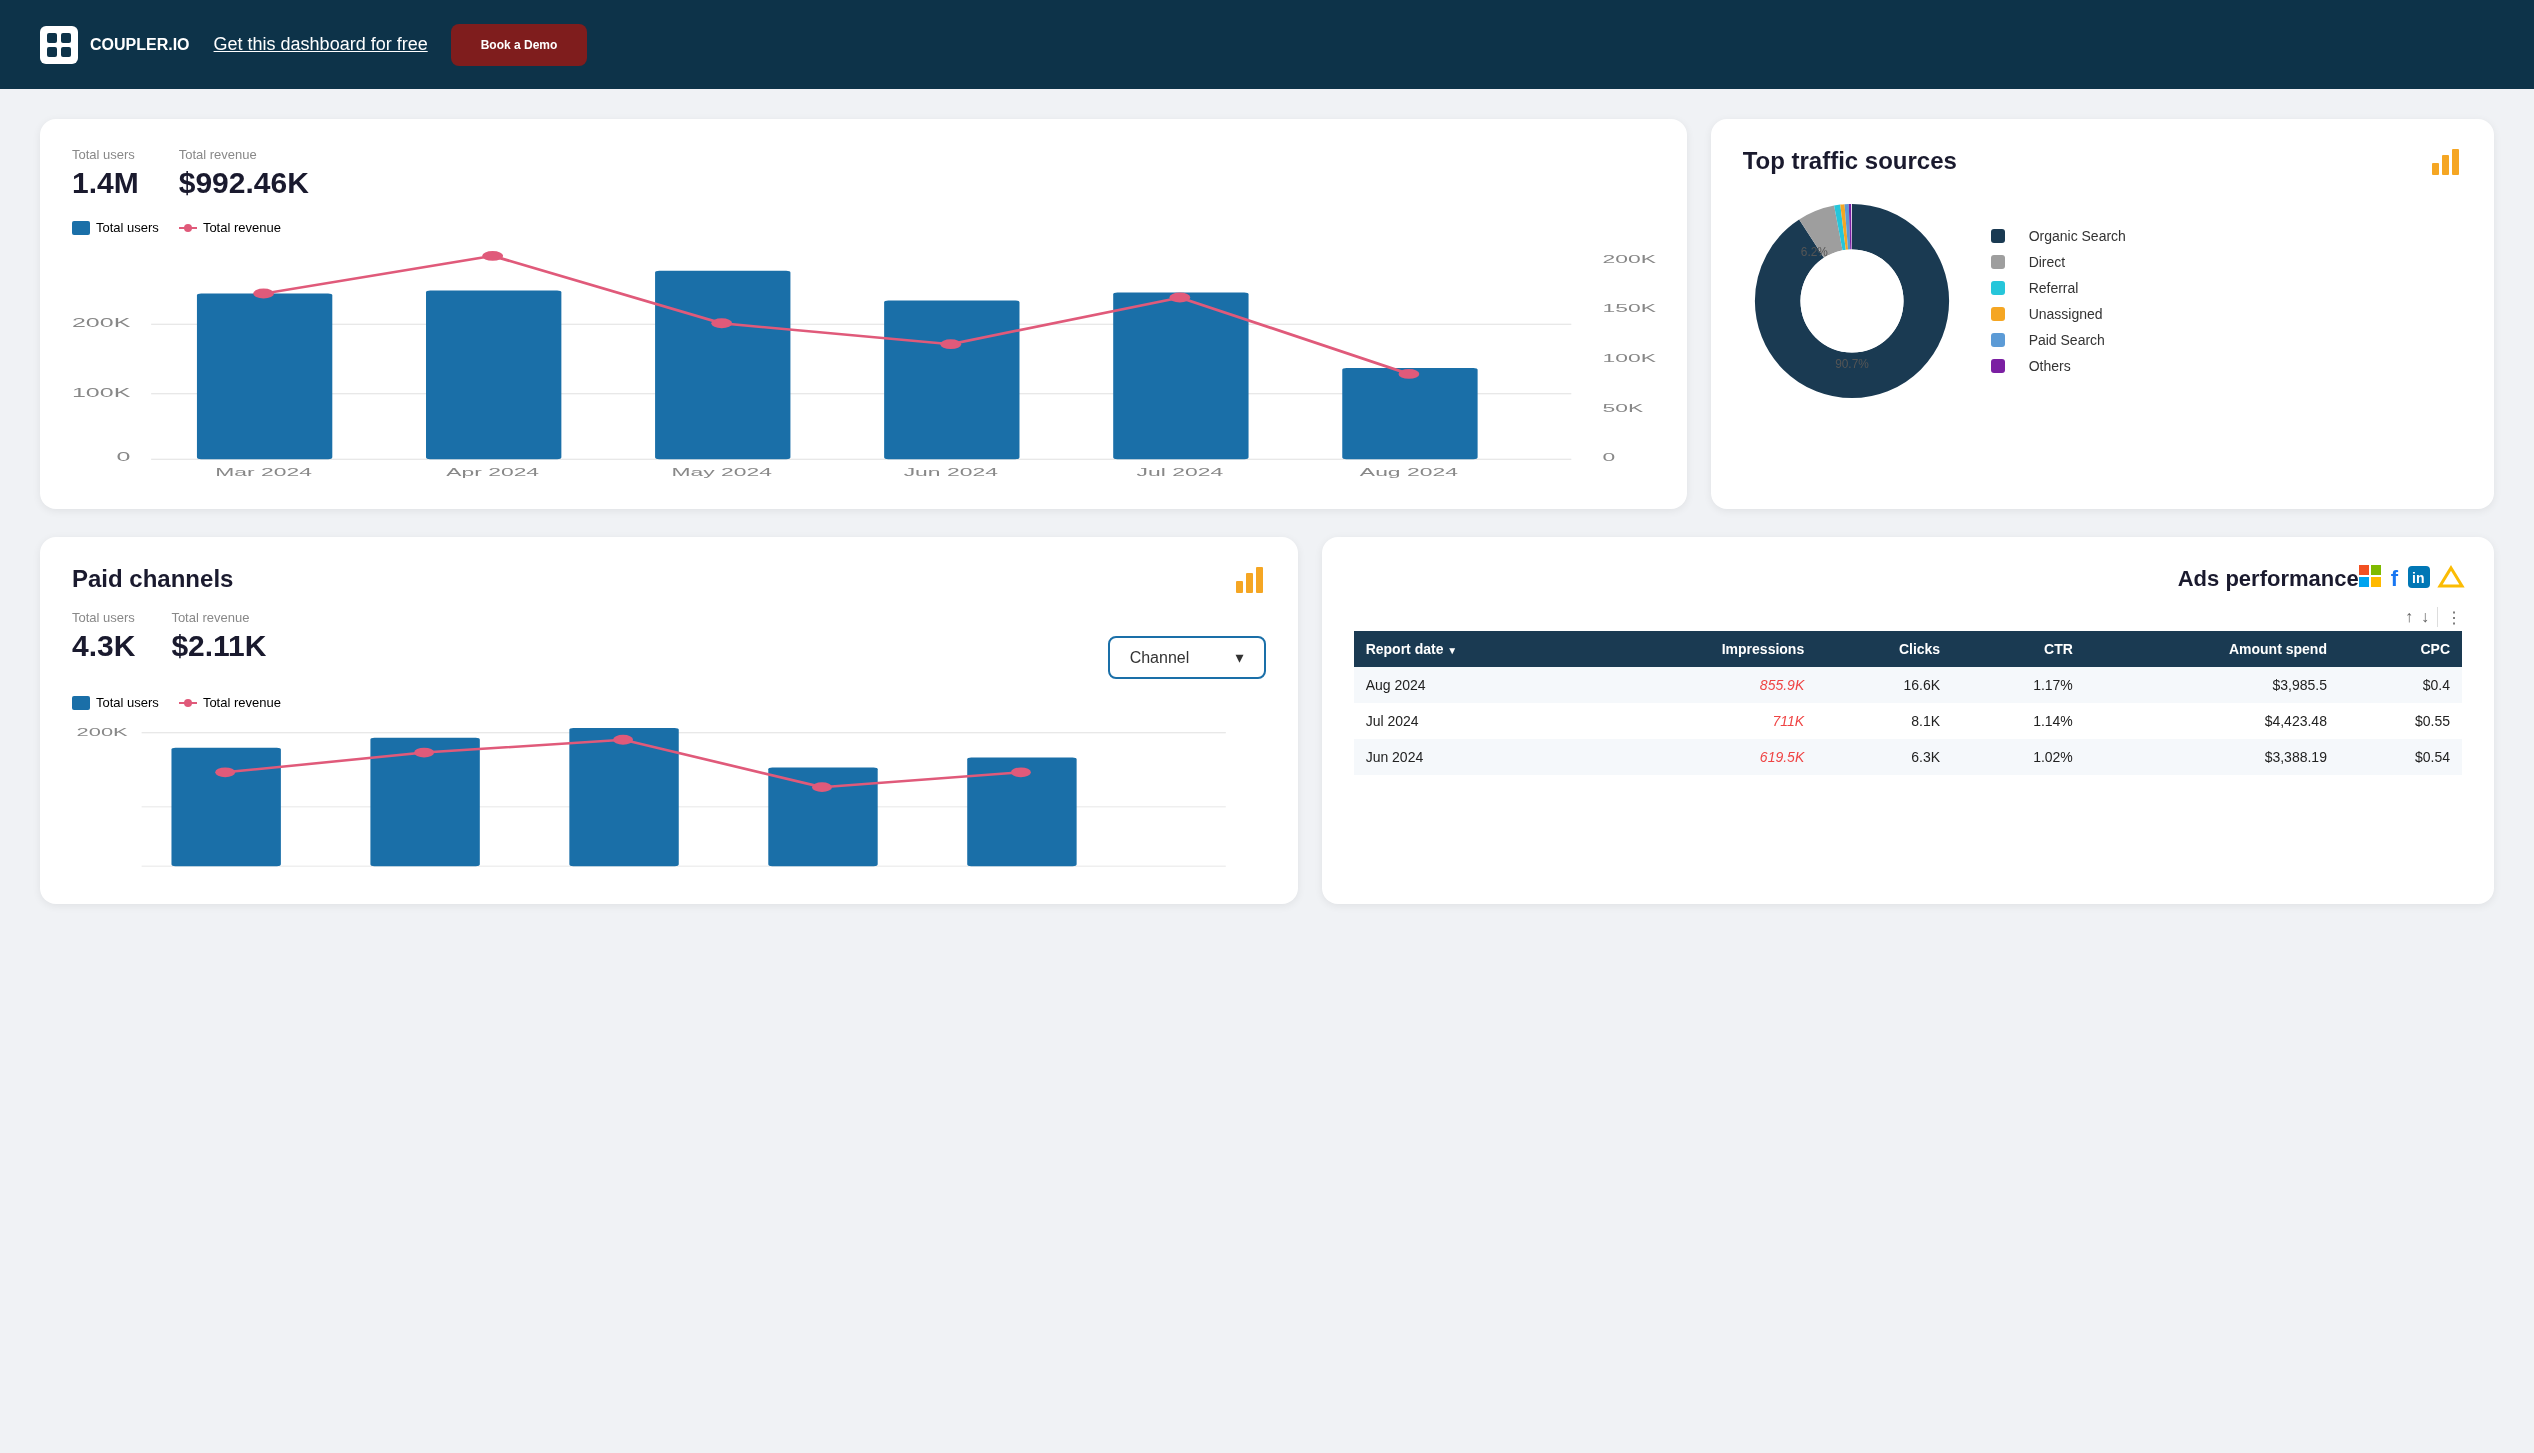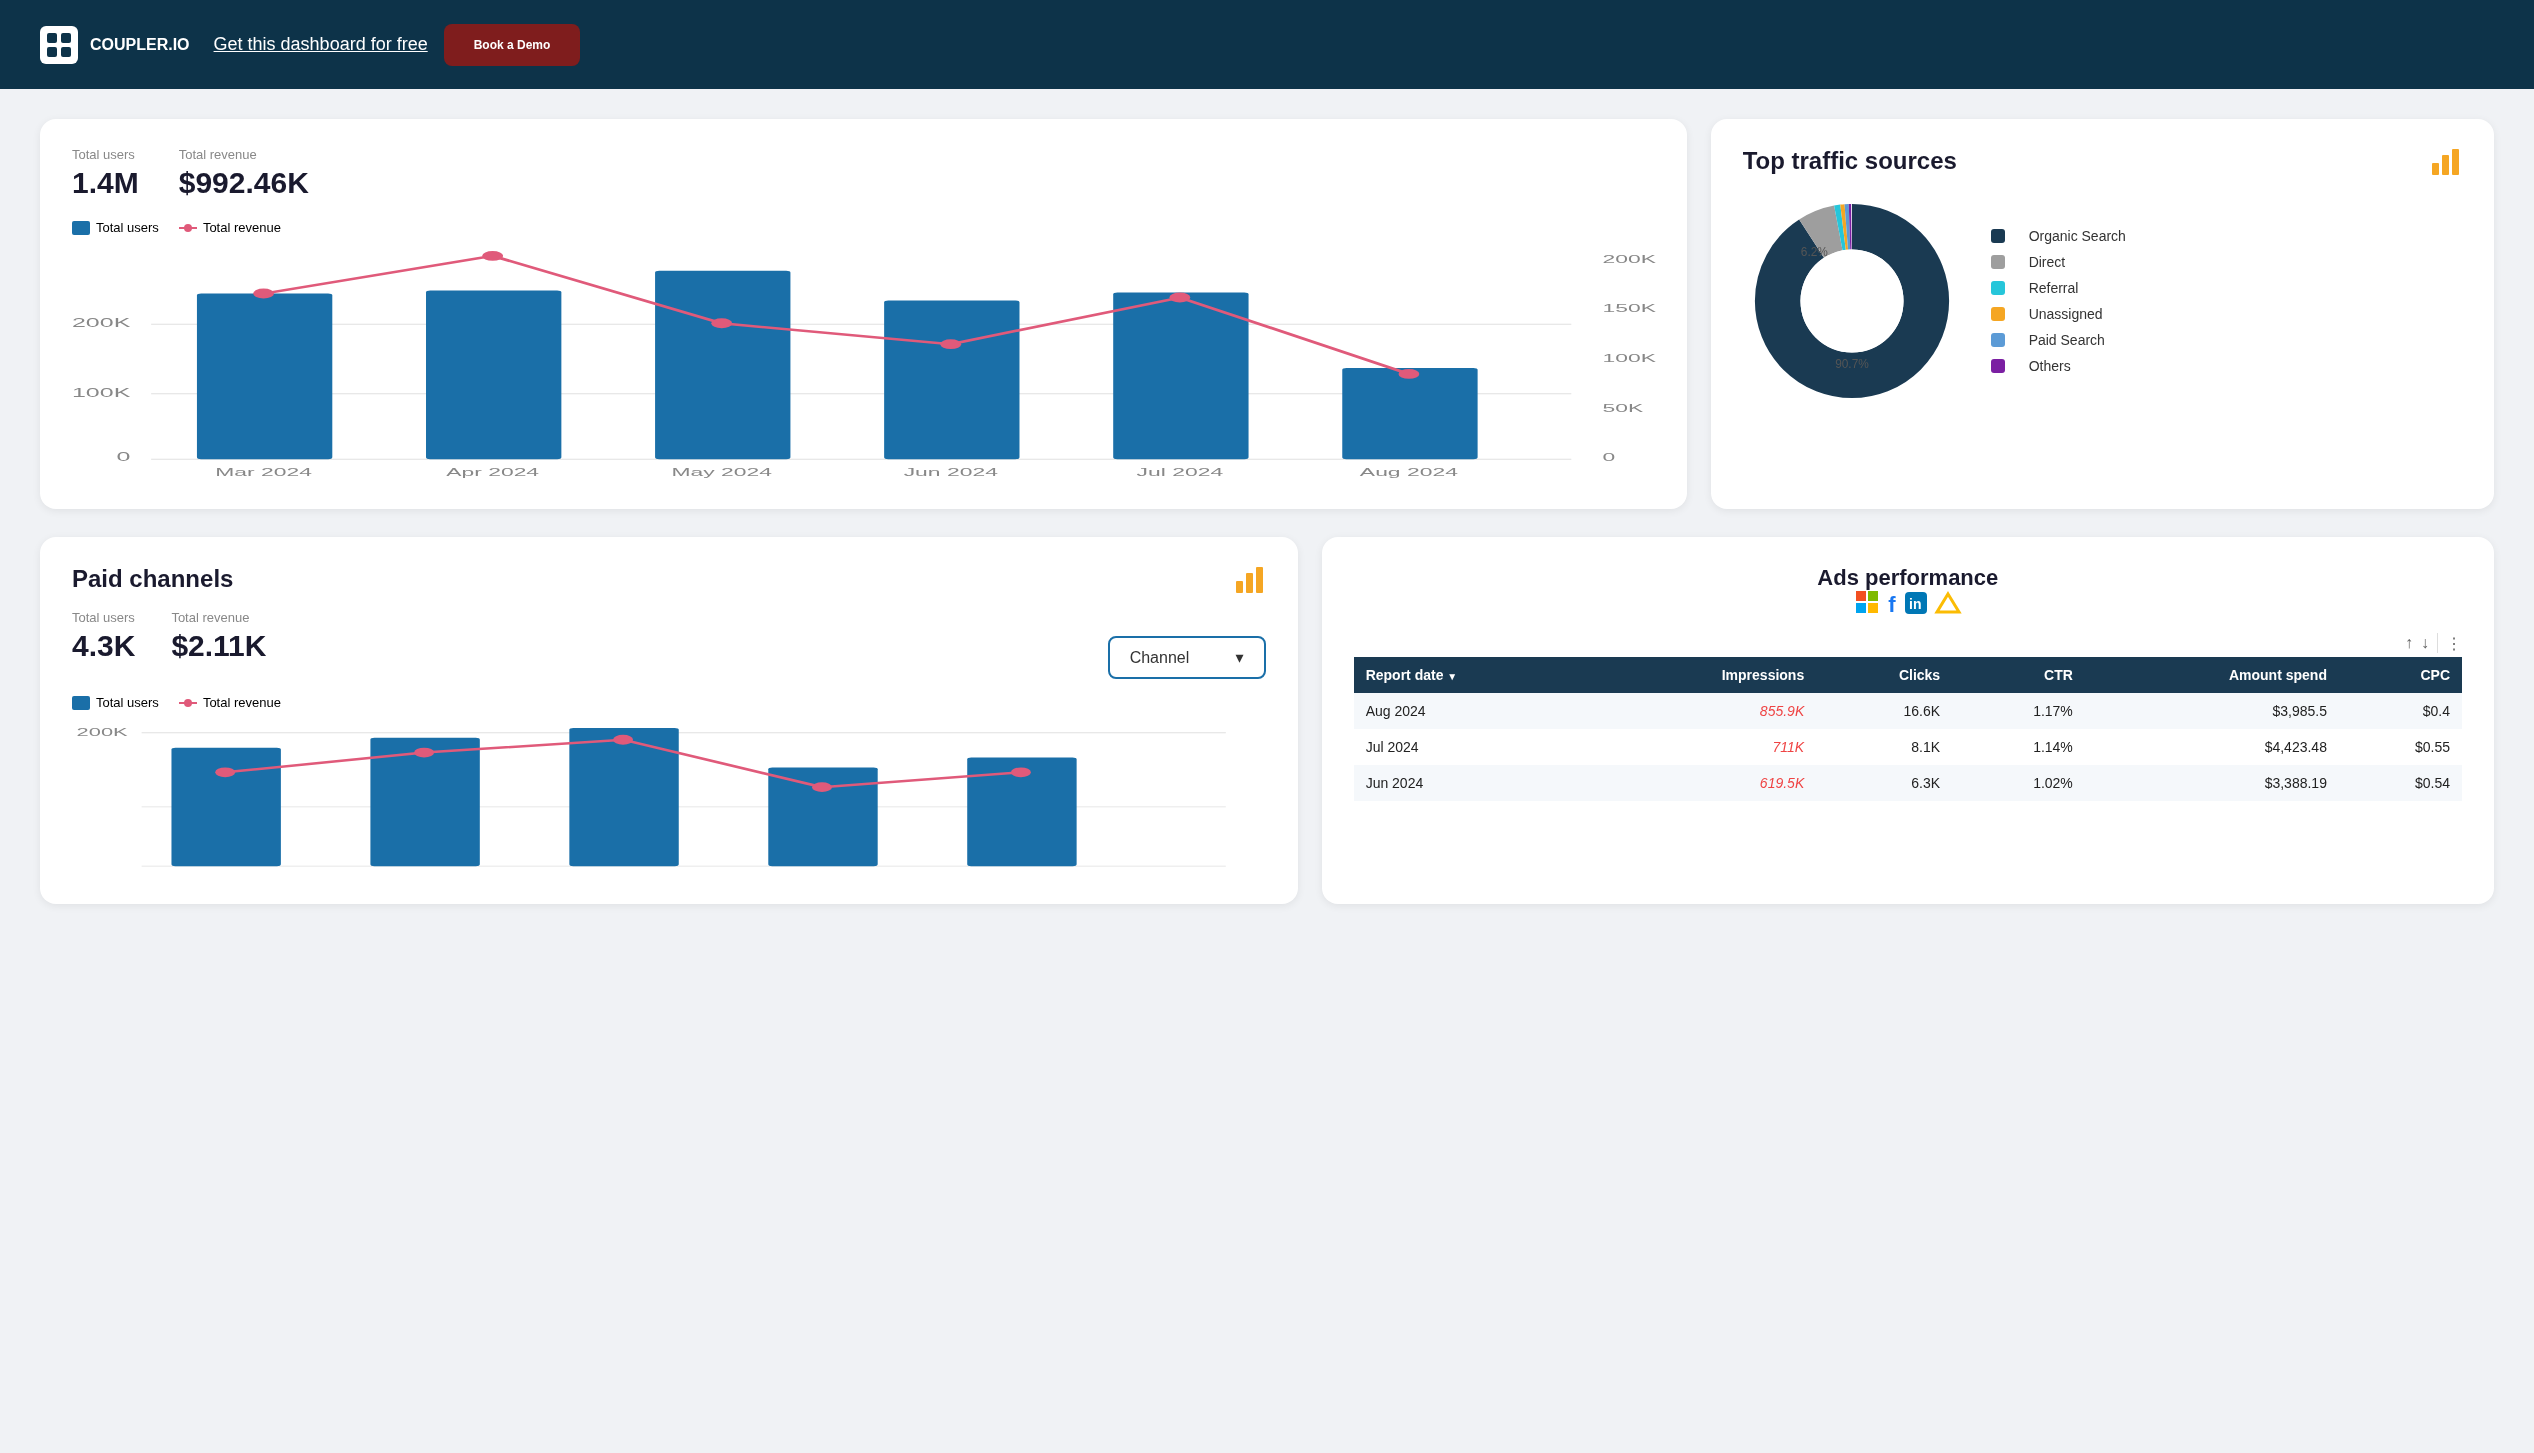--- a/index.html
+++ b/index.html
@@ -34,21 +34,21 @@
     .header-title {
       color: #fff;
       font-size: 32px;
       font-weight: 700;
       flex: 1;
     }
     .header-link {
       color: #fff;
       text-decoration: underline;
       font-size: 18px;
-      margin-right: 16px;
+      margin-right: 23px;
       white-space: nowrap;
       cursor: pointer;
     }
     .header-btn {
       background: #7f1d1d;
       color: #fff;
       border: none;
       border-radius: 8px;
       padding: 14px 30px;
       font-size: 12px;
@@ -155,21 +155,20 @@
     
     .card-paid { flex: 1.4; }
     .card-ads { flex: 1; }
 
     
     .ads-header {
       display: flex;
       align-items: center;
       justify-content: flex-end;
       margin-bottom: 14px;
-      flex-direction: column;
     }
     .ads-title {
       font-size: 22px;
       font-weight: 700;
       color: #1a1a2e;
     }
     .ads-icons {
       display: flex;
       align-items: center;
       gap: 10px;

